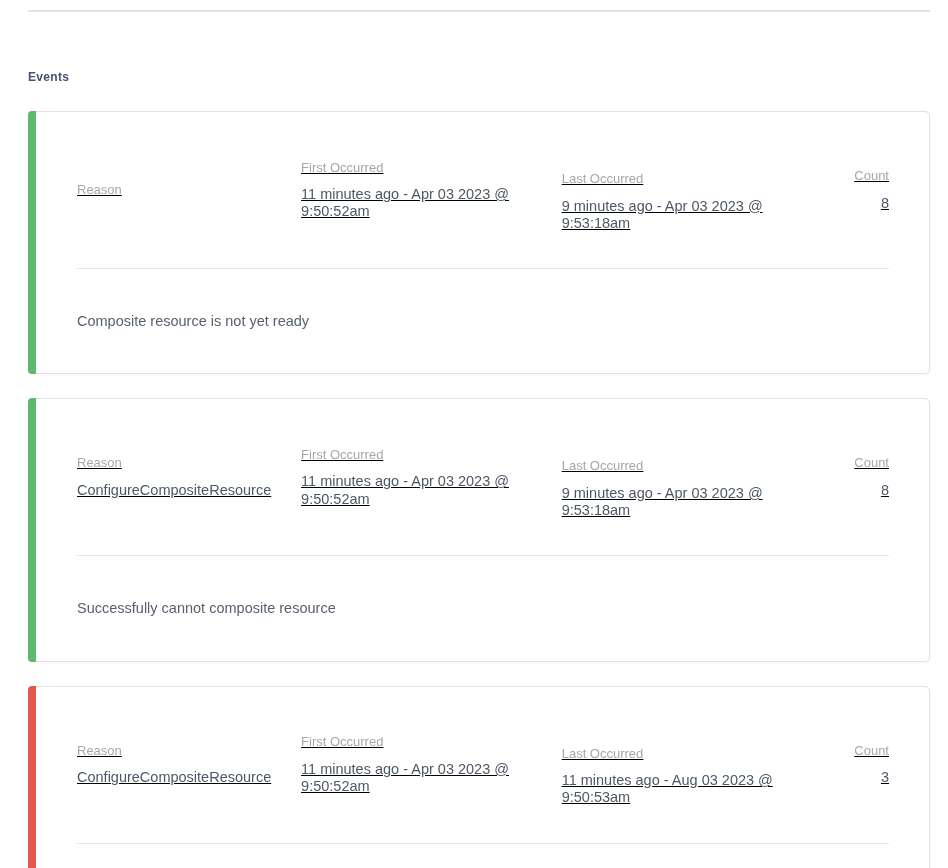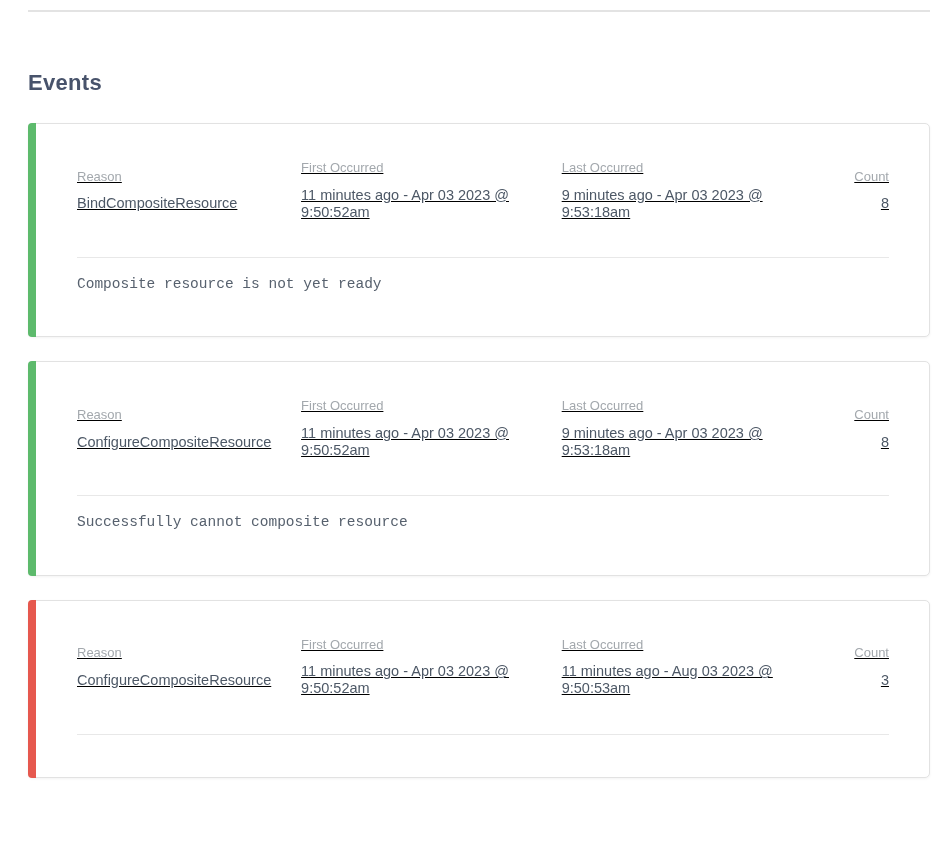--- a/index.html
+++ b/index.html
@@ -12,21 +12,21 @@
   .page {
     padding: 0 18px 0 28px;
   }
   .top-rule {
     margin-top: 10px;
     border: none;
     border-top: 2px solid #e3e3e3;
   }
   .page-title {
     margin-top: 58px;
-    font-size: 22px;
+    font-size: 12px;
     font-weight: bold;
     color: #48536b;
     letter-spacing: 0.3px;
   }
   .cards {
     margin-top: 27px;
   }
   .event-card {
     position: relative;
     background: #ffffff;
@@ -48,63 +48,61 @@
     padding: 36px 40px 42px 48px;
   }
   .event-table {
     display: flex;
     align-items: center;
     text-decoration: underline;
   }
   .col { padding-right: 24px; }
   .col-reason { width: 232px; }
   .col-first  { width: 270px; }
-  .col-last   { width: 270px; }
+  .col-last   { width: 270px; margin-top: 23px; }
   .col-count  { flex: 1; text-align: right; padding-right: 0; margin-left: 32px; }
   .col-header {
     font-size: 13px;
     color: #a3a8ad;
     line-height: 1.2;
   }
   .col-value {
     margin-top: 11px;
     font-size: 14.5px;
     color: #4d5866;
     line-height: 1.18;
   }
   .row-divider {
     border: none;
     border-top: 1px solid #e8e8e8;
     margin-top: 36px;
   }
   .event-message {
-    margin-top: 16px;
+    margin-top: 42px;
     font-size: 14.5px;
     color: #57616e;
     line-height: 1.42;
     max-width: 830px;
-    font-family: Liberation Mono, monospace;
   }
 </style>
 </head>
 <body>
 
 <div class="page">
   <hr class="top-rule">
   <h1 class="page-title">Events</h1>
 
   <div class="cards">
 
     <section class="event-card status-success">
       <div class="card-accent"></div>
       <div class="card-body">
         <div class="event-table">
           <div class="col col-reason">
             <div class="col-header">Reason</div>
-            <div class="col-value">BindCompositeResource</div>
           </div>
           <div class="col col-first">
             <div class="col-header">First Occurred</div>
             <div class="col-value">11 minutes ago - Apr 03 2023 @ 9:50:52am</div>
           </div>
           <div class="col col-last">
             <div class="col-header">Last Occurred</div>
             <div class="col-value">9 minutes ago - Apr 03 2023 @ 9:53:18am</div>
           </div>
           <div class="col col-count">

